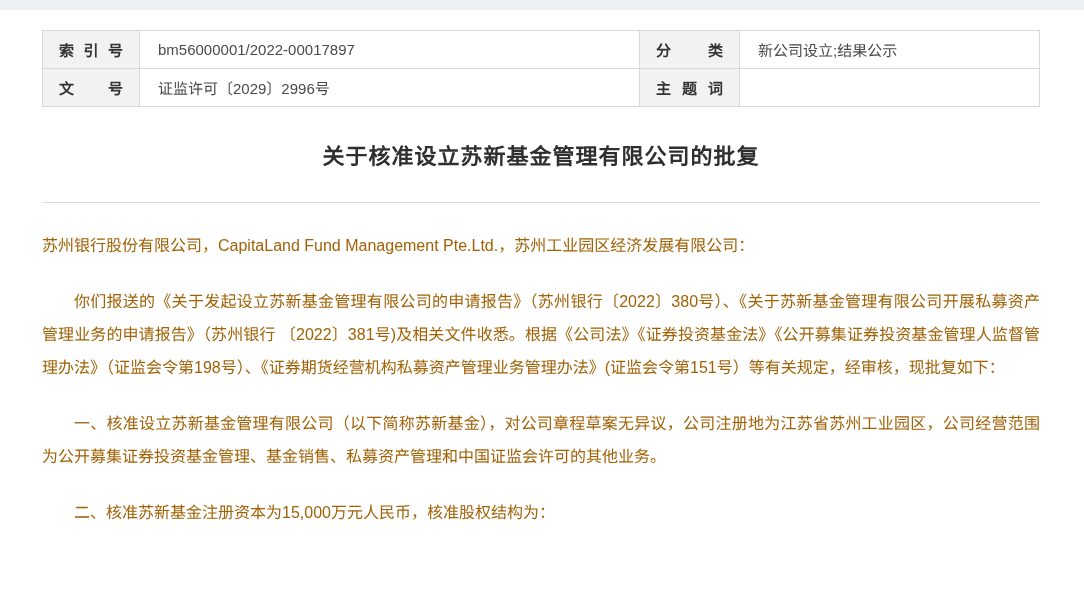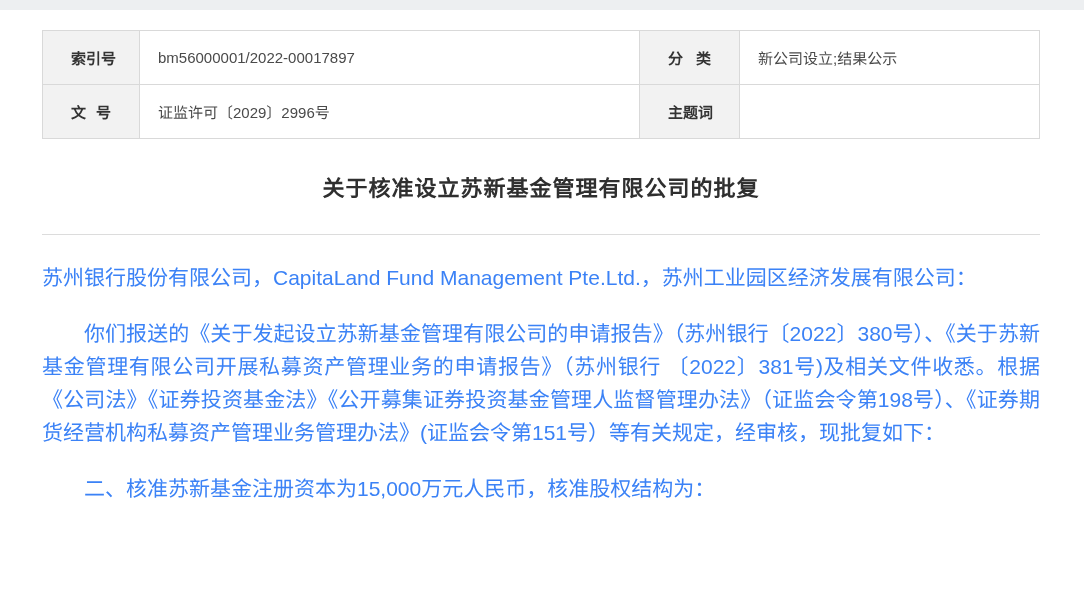--- a/index.html
+++ b/index.html
@@ -25,29 +25,29 @@
     border-collapse: collapse;
     table-layout: fixed;
     border: 1px solid #c9ced3;
   }
   table.meta td {
     border: 1px solid #d9d9d9;
     height: 38px;
     vertical-align: middle;
     font-size: 15px;
     color: #4a4a4a;
-    padding: 16px 18px;
+    padding: 0 18px;
     overflow: hidden;
     white-space: nowrap;
   }
   table.meta td.lbl {
     background: #f2f2f2;
     color: #333333;
     font-weight: bold;
-    padding: 0 28px;
+    padding: 0 16px;
     text-align: justify;
     text-align-last: justify;
     text-justify: inter-character;
   }
 
   
   .doc-title {
     margin-top: 31px;
     text-align: center;
     font-size: 22px;
@@ -58,23 +58,23 @@
 
   .divider {
     border: none;
     border-top: 1px solid #dcdcdc;
     margin-top: 32px;
   }
 
   
   .body-text { margin-top: 6px; }
   .body-text p {
-    font-size: 21px;
+    font-size: 16px;
     line-height: 33px;
-    color: #3b82f6;
+    color: #a16207;
     margin-top: 23px;
     text-align: justify;
   }
   .body-text p.first { margin-top: 26px; }
   .body-text p.indent { text-indent: 2em; }
 </style>
 </head>
 <body>
 
 <div class="top-strip"></div>
@@ -104,16 +104,17 @@
     </tbody>
   </table>
 
   <h1 class="doc-title">关于核准设立苏新基金管理有限公司的批复</h1>
 
   <hr class="divider">
 
   <div class="body-text">
     <p class="first">苏州银行股份有限公司，CapitaLand Fund Management Pte.Ltd.，苏州工业园区经济发展有限公司：</p>
     <p class="indent">你们报送的《关于发起设立苏新基金管理有限公司的申请报告》（苏州银行〔2022〕380号）、《关于苏新基金管理有限公司开展私募资产管理业务的申请报告》（苏州银行 〔2022〕381号)及相关文件收悉。根据《公司法》《证券投资基金法》《公开募集证券投资基金管理人监督管理办法》（证监会令第198号）、《证券期货经营机构私募资产管理业务管理办法》(证监会令第151号）等有关规定，经审核，现批复如下：</p>
+    <p class="indent">一、核准设立苏新基金管理有限公司（以下简称苏新基金），对公司章程草案无异议，公司注册地为江苏省苏州工业园区，公司经营范围为公开募集证券投资基金管理、基金销售、私募资产管理和中国证监会许可的其他业务。</p>
     <p class="indent">二、核准苏新基金注册资本为15,000万元人民币，核准股权结构为：</p>
   </div>
 
 </div>
 
 </body></html>

